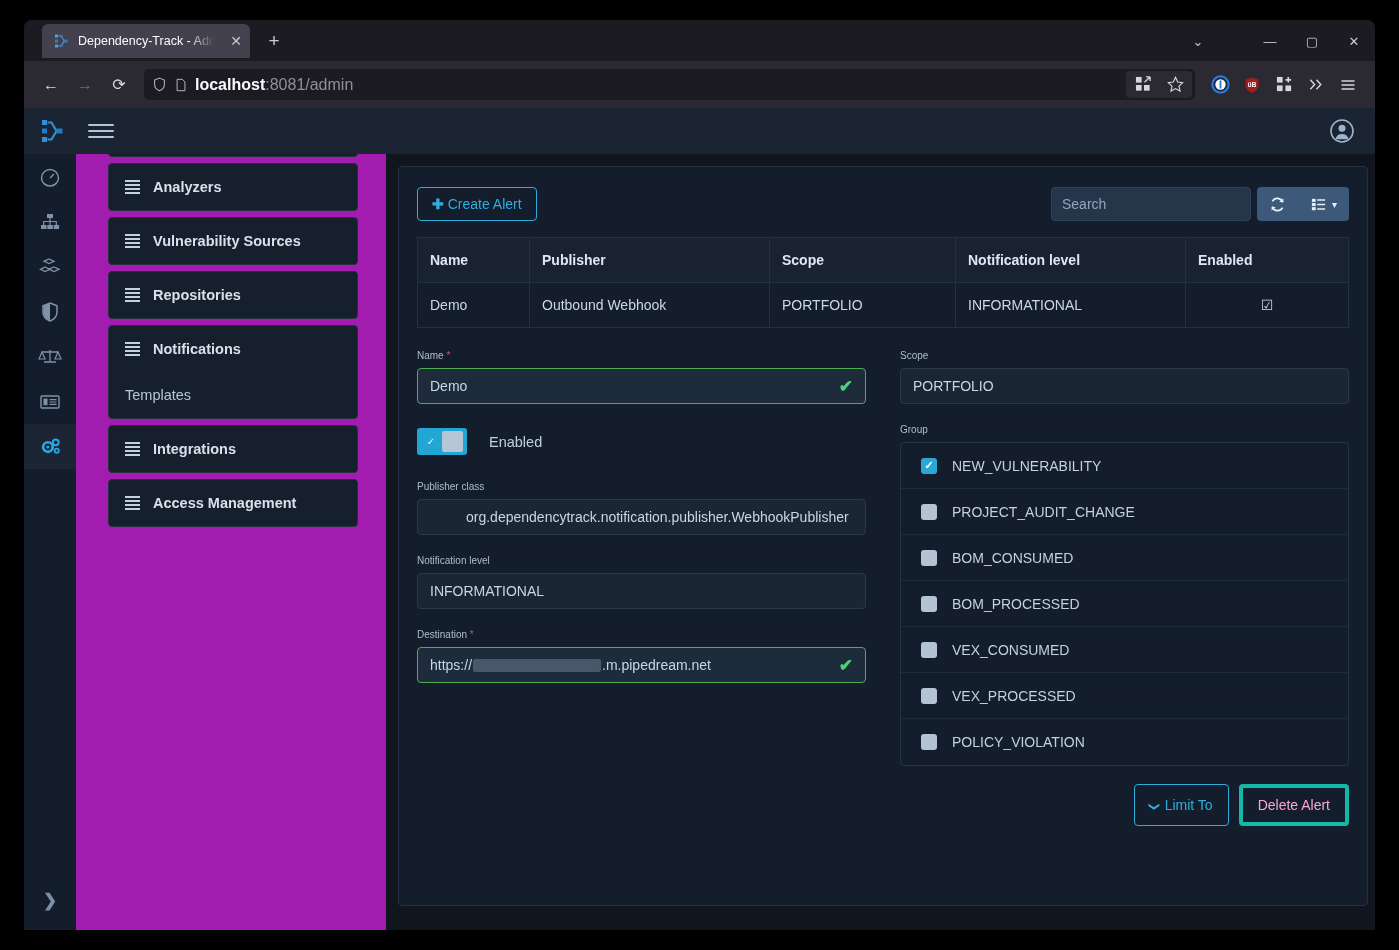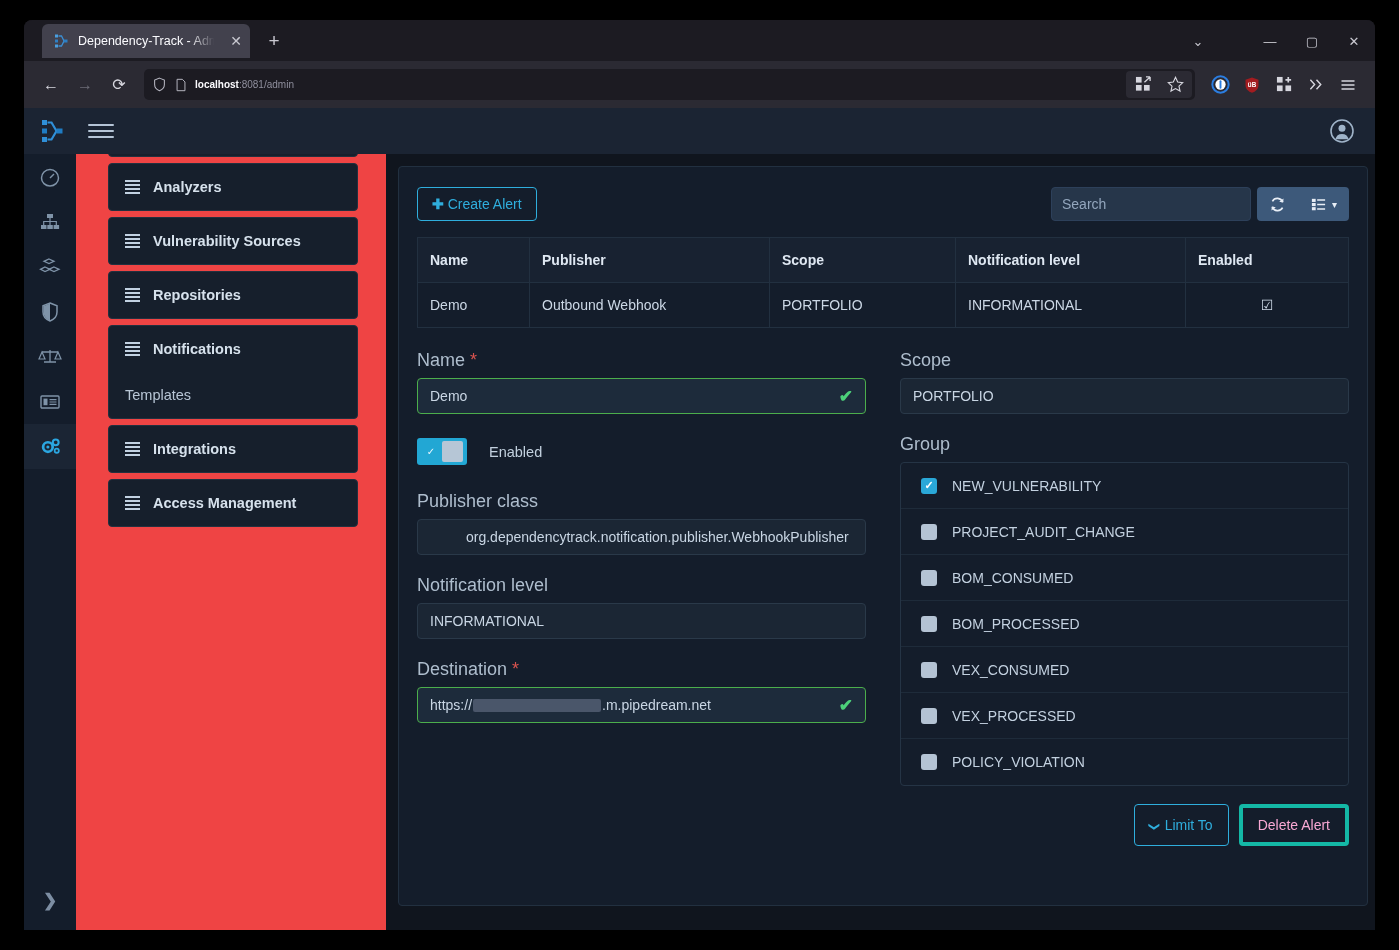--- a/index.html
+++ b/index.html
@@ -66,21 +66,21 @@
     display: flex; align-items: center; justify-content: center;
     color: #d6d6de; cursor: pointer; flex: 0 0 auto;
   }
   .navbtn.disabled { color: #6d6d78; }
   .urlbar {
     flex: 1 1 auto; height: 31px; background: #1c1b22;
     border-radius: 5px; margin: 0 6px;
     display: flex; align-items: center; padding: 0 8px; gap: 7px;
     position: relative;
   }
-  .url-text { font-size: 10px; color: #8f8f9d; }
+  .url-text { font-size: 16px; color: #8f8f9d; }
   .url-text b { color: #fbfbfe; font-weight: 700; }
   .urlbar-right {
     position: absolute; right: 3px; top: 2px;
     display: flex; align-items: center; gap: 2px;
     background: #2b2a33; border-radius: 4px; padding: 0 2px;
   }
   .ext-icons { display: flex; align-items: center; gap: 2px; flex: 0 0 auto; }
   .ic-btn {
     width: 30px; height: 27px; display: flex;
     align-items: center; justify-content: center; cursor: pointer;
@@ -112,21 +112,21 @@
     cursor: pointer; position: relative;
   }
   .rail-item.active { background: #1b2534; }
   .rail-spacer { flex: 1 1 auto; }
   .rail-expand {
     height: 60px; display: flex; align-items: center; justify-content: center;
     color: #7d8ea3; font-size: 17px; font-weight: bold; cursor: pointer;
   }
   
   .sidenav {
-    width: 310px; background: #ef4444; flex: 0 0 auto;
+    width: 310px; background: #a21caf; flex: 0 0 auto;
     padding: 0 0 0 32px; overflow: hidden; position: relative;
   }
   .nav-group {
     width: 250px; margin-bottom: 6px;
     border: 1px solid #22303f; border-radius: 4px; overflow: hidden;
     background: #161f2c;
   }
   .nav-group.cut { height: 6px; margin-top: -3px; border-radius: 0 0 4px 4px; }
   .nav-head {
     height: 46px; display: flex; align-items: center; gap: 13px;
@@ -179,21 +179,21 @@
     color: #ccd8e6; font-size: 14px; padding: 14px 12px;
     border: 1px solid #223040;
   }
   td.center { text-align: center; }
   
   .form {
     display: flex; gap: 34px; padding-top: 22px;
   }
   .col { flex: 1 1 0; min-width: 0; }
   .fld-label {
-    color: #aebdcd; font-size: 18px; margin-bottom: 7px; display: block;
+    color: #aebdcd; font-size: 10px; margin-bottom: 7px; display: block;
   }
   .req { color: #d9534f; }
   .input {
     width: 100%; height: 36px; background: #1b2634;
     border: 1px solid #2a3949; border-radius: 4px;
     color: #c9d6e4; font-size: 14px; padding: 0 12px;
     display: flex; align-items: center; font-family: inherit;
     position: relative;
   }
   .input.valid { border-color: #4cae4c; background: #1d2b3b; }

